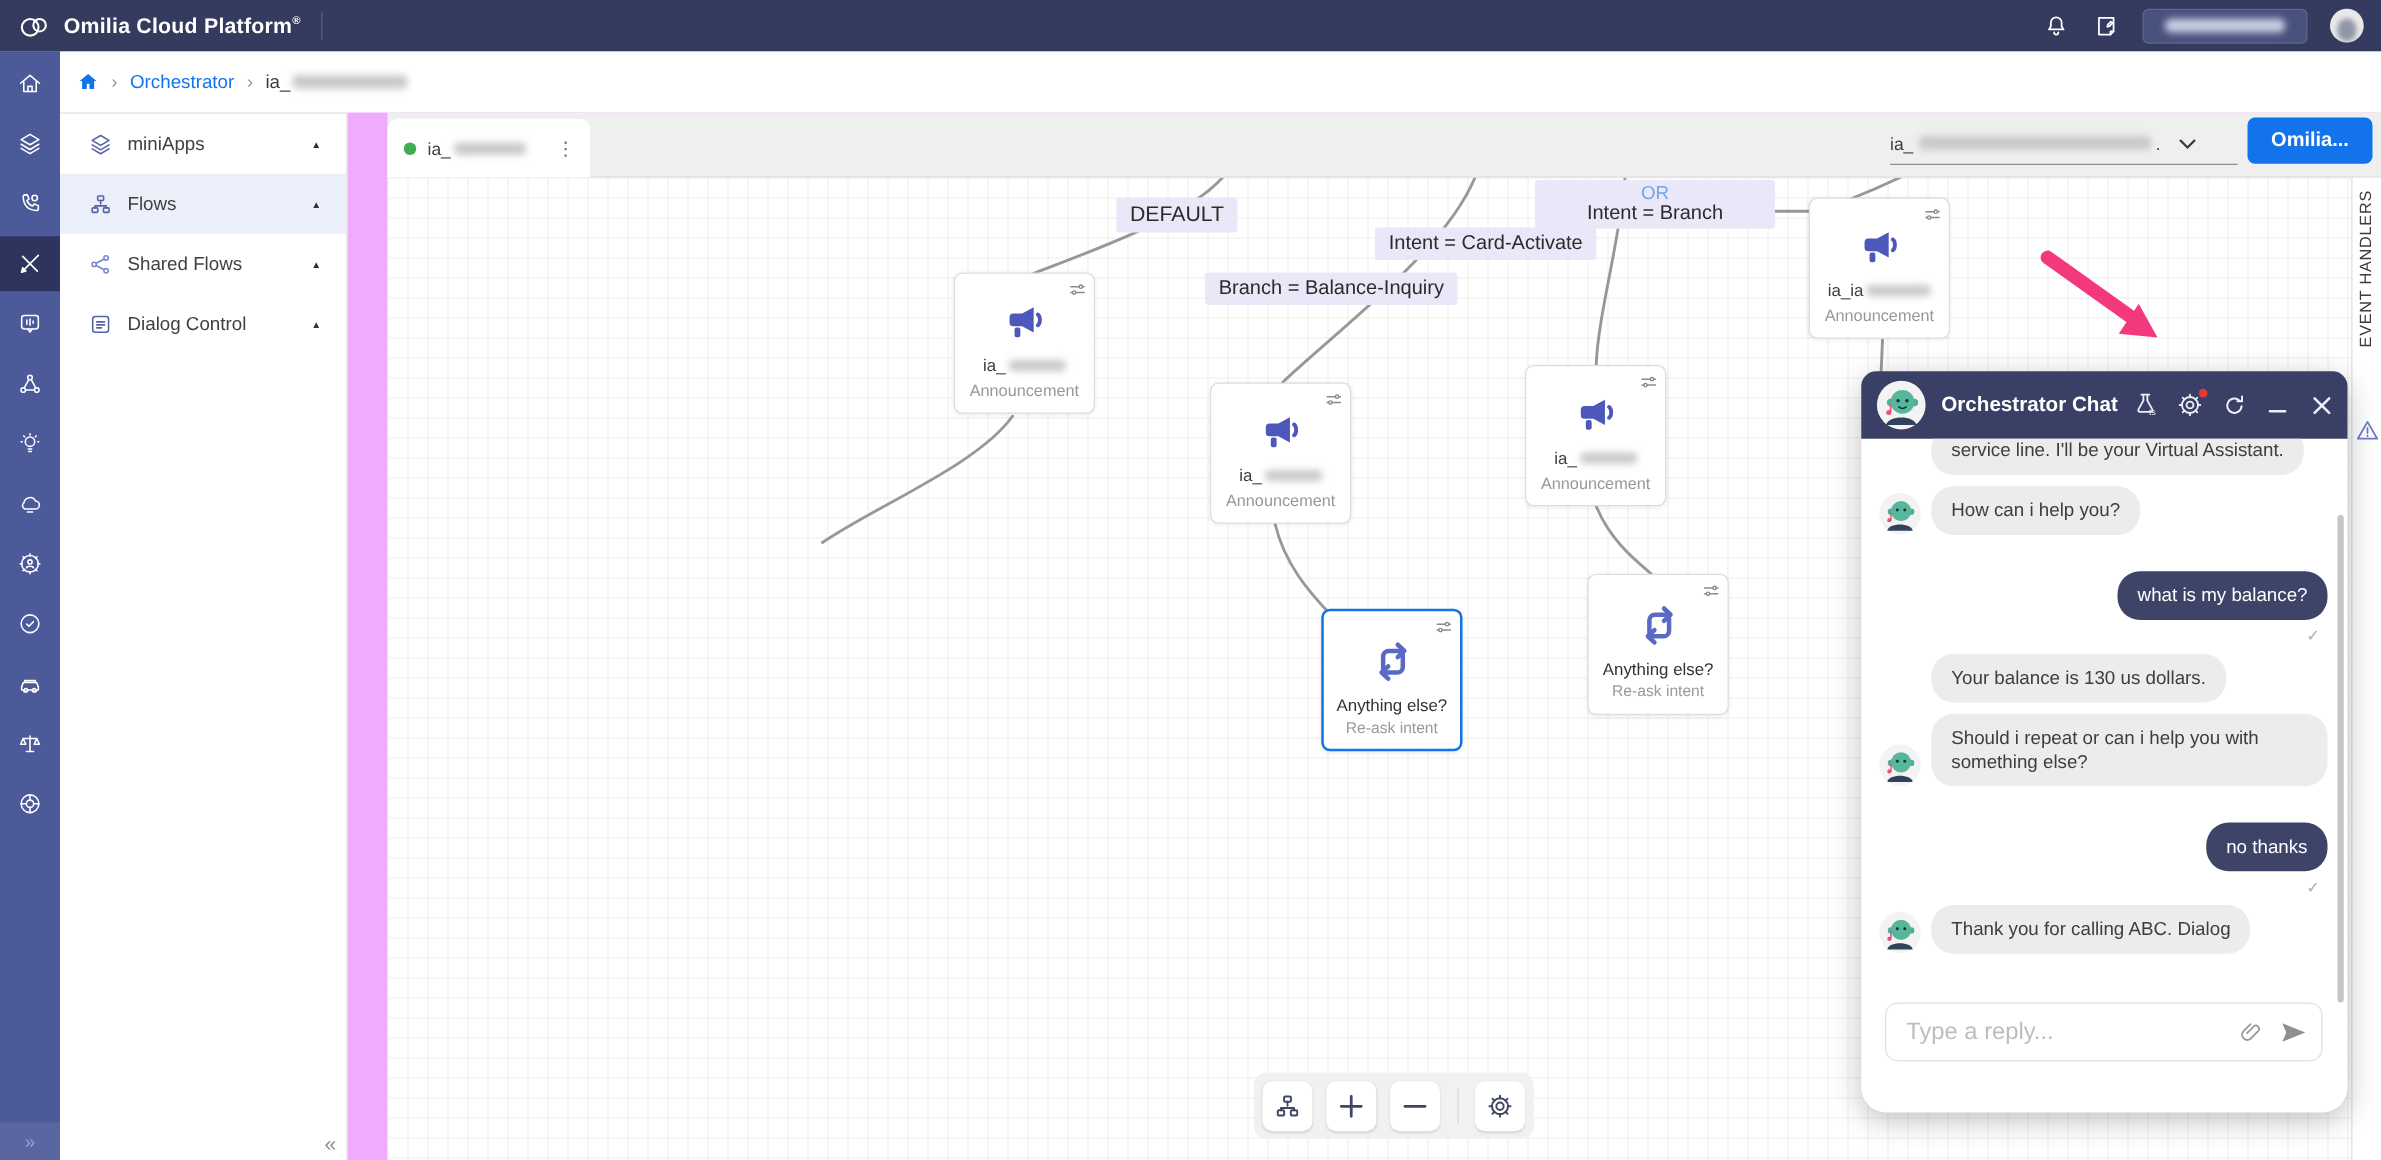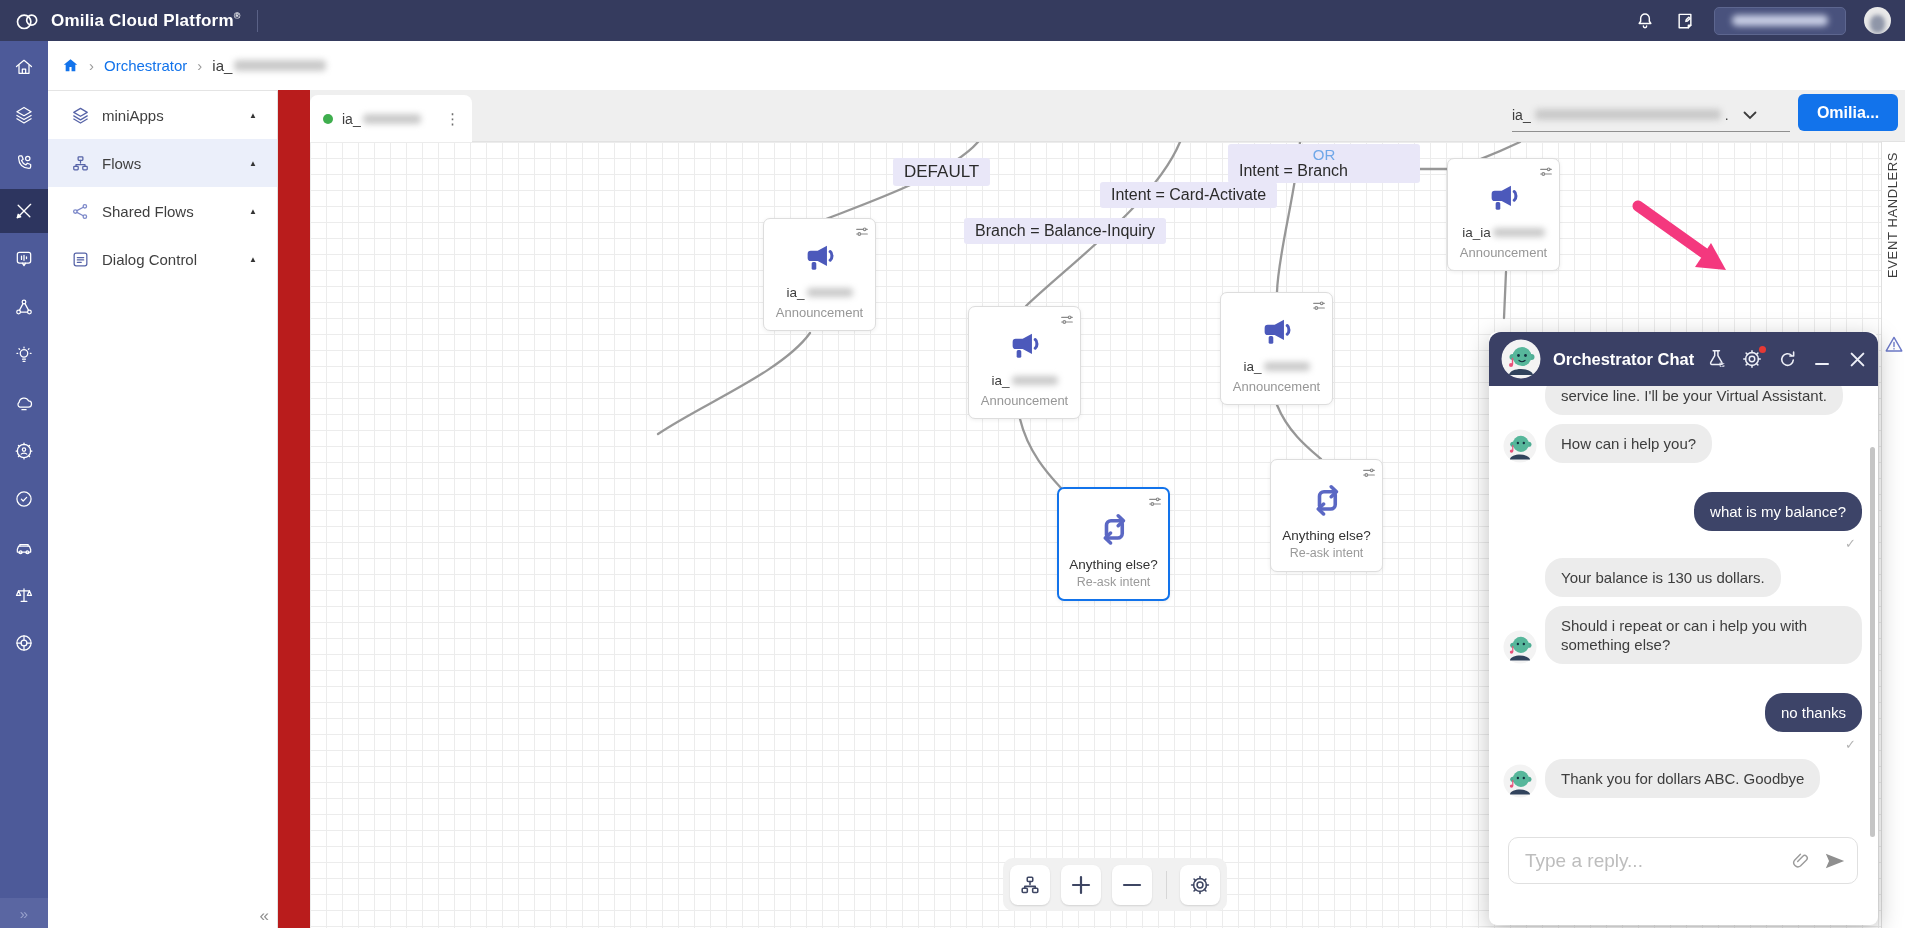--- a/index.html
+++ b/index.html
@@ -1,16 +1,16 @@
 <!DOCTYPE html>
 <html><head>
 <meta charset="utf-8">
 <style>
   html,body{margin:0;padding:0;background:#d8d8d8;}
-  .page{position:relative;width:1905px;height:928px;background:#b91c1c;overflow:hidden;
+  .page{position:relative;width:1905px;height:928px;background:#f0abfc;overflow:hidden;
         font-family:"Liberation Sans",sans-serif;color:#3c3c3c;}
 
   
   .topbar{position:absolute;left:0;top:0;width:1905px;height:41px;background:#353b5e;
           display:flex;align-items:center;z-index:30;}
   .brand-logo{margin-left:14px;display:flex;align-items:center;}
   .brand{margin-left:10px;color:#fff;font-size:17px;font-weight:bold;letter-spacing:.2px;}
   .brand sup{font-size:9px;}
   .topbar-divider{width:1px;height:22px;background:#5a6186;margin-left:16px;}
   .topbar-right{position:absolute;right:14px;top:0;height:41px;display:flex;align-items:center;gap:18px;}
@@ -69,21 +69,21 @@
 
   
   .canvas{position:absolute;left:310px;top:142px;width:1595px;height:786px;background:#fff;
           background-image:linear-gradient(#ececec 1px,transparent 1px),
                            linear-gradient(90deg,#ececec 1px,transparent 1px);
           background-size:16px 16px;z-index:1;}
   .edges{position:absolute;left:0;top:0;pointer-events:none;}
   .elabel{position:absolute;background:#e9e7f8;color:#2b2b2b;font-size:16px;padding:4px 11px;
           border-radius:3px;white-space:nowrap;z-index:2;}
   .elabel .orline{display:block;text-align:center;color:#6fa7e8;font-size:15px;line-height:15px;}
-  .elabel .brline{display:block;text-align:left;line-height:18px;}
+  .elabel .brline{display:block;text-align:center;line-height:18px;}
 
   .node{position:absolute;width:113px;height:113px;background:#fff;border:1px solid #ddd;border-radius:7px;
         box-shadow:0 1px 4px rgba(0,0,0,.07);display:flex;flex-direction:column;align-items:center;
         cursor:pointer;z-index:3;box-sizing:border-box;}
   .node.sel{border:2px solid #1273eb;}
   .nset{position:absolute;top:5px;right:5px;width:16px;height:16px;cursor:pointer;}
   .nicon{margin-top:20px;height:40px;display:flex;align-items:center;justify-content:center;}
   .nname{margin-top:6px;font-size:13.5px;color:#3c3c3c;display:flex;align-items:center;white-space:nowrap;}
   .chip-node{width:46px;height:9px;margin-left:2px;}
   .ntype{margin-top:5px;font-size:13px;color:#979797;}
@@ -98,22 +98,22 @@
   .fdiv{position:absolute;left:163px;top:13px;width:1px;height:28px;background:#d7d7d7;}
 
   
   .ehstrip{position:absolute;left:1881px;top:142px;width:24px;height:786px;background:#fff;
            border-left:1px solid #e0e0e0;z-index:4;box-sizing:border-box;cursor:pointer;}
   .vtext{position:absolute;left:3px;top:10px;writing-mode:vertical-rl;transform:rotate(180deg);
          font-size:13px;color:#3d3d3d;letter-spacing:.6px;}
   .eh-warn{position:absolute;left:2px;top:193px;}
 
   
-  .chatpanel{position:absolute;left:1489px;top:332px;width:389px;height:593px;background:#fff;
-             border-radius:8px;box-shadow:0 6px 24px rgba(0,0,0,.25);z-index:40;}
+  .chatpanel{position:absolute;left:1489px;top:297px;width:389px;height:593px;background:#fff;
+             border-radius:20px;box-shadow:0 6px 24px rgba(0,0,0,.25);z-index:40;}
   .chat-head{position:absolute;left:0;top:0;right:0;height:54px;background:#3a4065;
              border-radius:12px 12px 0 0;display:flex;align-items:center;}
   .chat-avatar{width:40px;height:40px;margin-left:12px;border-radius:50%;overflow:hidden;flex:none;}
   .chat-title{margin-left:12px;color:#fff;font-size:16.5px;font-weight:bold;white-space:nowrap;}
   .chat-actions{position:absolute;right:10px;top:0;height:54px;display:flex;align-items:center;gap:13px;}
   .ca-icon{position:relative;width:22px;height:22px;display:flex;align-items:center;justify-content:center;cursor:pointer;}
   .red-dot{position:absolute;top:-2px;right:-3px;width:7px;height:7px;border-radius:50%;background:#e53935;}
 
   .msgs{position:absolute;left:0;top:54px;right:0;bottom:86px;overflow:hidden;padding:0 16px 0 14px;}
   .mrow{display:flex;align-items:flex-end;margin-bottom:9px;}
@@ -659,21 +659,21 @@
               <path d="M8 36c1-8 23-8 24 0z" fill="#31435c"></path>
               <circle cx="11.5" cy="18" r="3" fill="#4fae94"></circle>
               <circle cx="30.5" cy="18" r="3" fill="#4fae94"></circle>
               <circle cx="21" cy="17.5" r="9.5" fill="#57b79b"></circle>
               <circle cx="17.5" cy="16.5" r="1.4" fill="#15313f"></circle>
               <circle cx="24.5" cy="16.5" r="1.4" fill="#15313f"></circle>
               <circle cx="10" cy="26" r="2" fill="#e8527a"></circle>
               <path d="M11.5 25.5v-6" stroke="#e8527a" stroke-width="1.4" stroke-linecap="round"></path>
             </svg>
         </span>
-        <div class="bubble bot-b">Thank you for dollars ABC. Goodbye</div>
+        <div class="bubble bot-b">Thank you for calling ABC. Dialog</div>
       </div>
     </div>
 
     <span class="chat-scroll"></span>
 
     <div class="chat-input">
       <input type="text" placeholder="Type a reply..." style="">
       <span class="ci-icon">
         <svg width="20" height="20" viewBox="0 0 24 24" fill="none" stroke="#9b9b9b" stroke-width="1.7" stroke-linecap="round" stroke-linejoin="round">
             <path d="M8 12.5l6.2-6.2a3.1 3.1 0 0 1 4.4 4.4l-7.3 7.3a5 5 0 0 1-7-7l7-7"></path>

